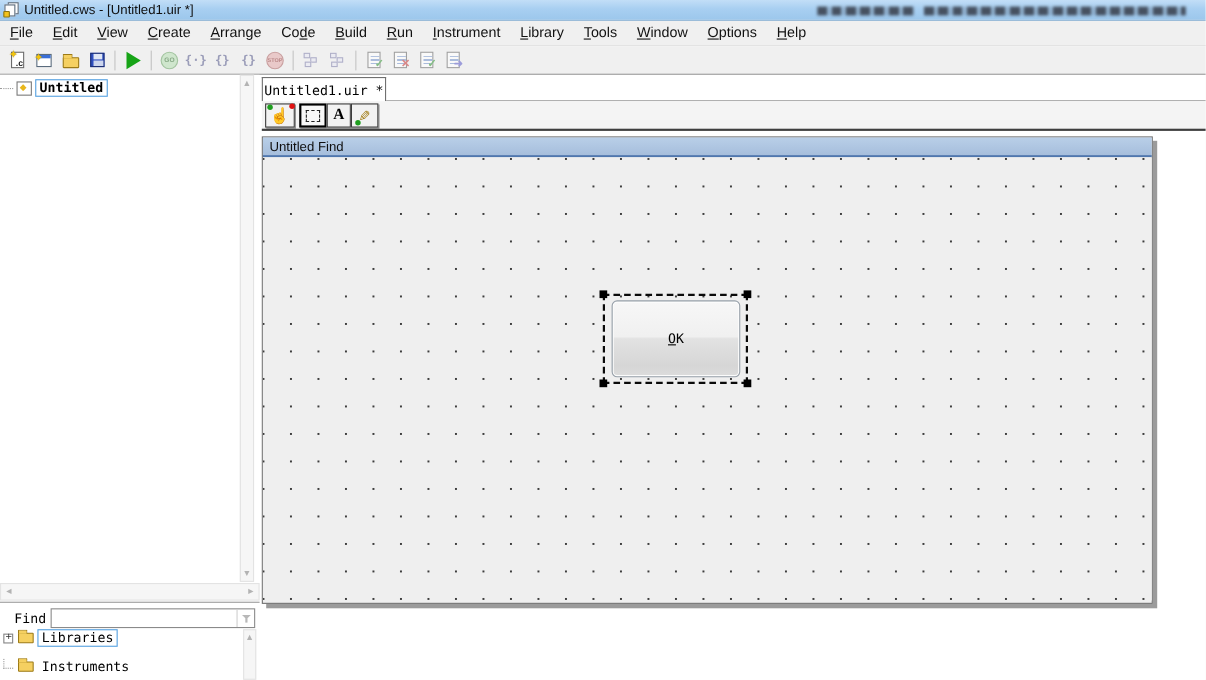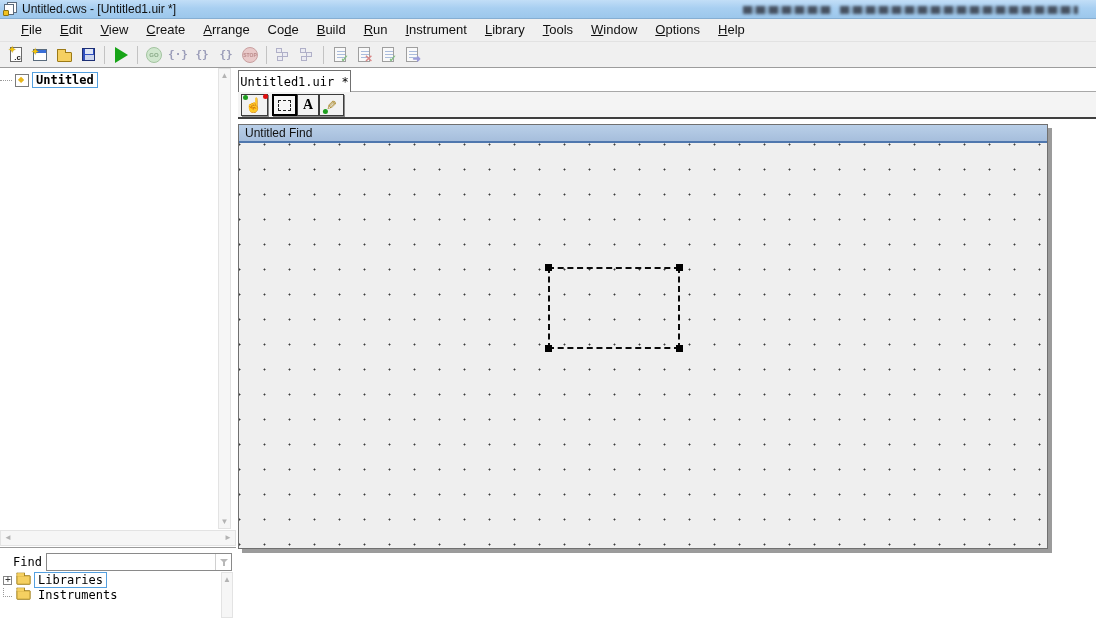--- a/index.html
+++ b/index.html
@@ -15,21 +15,21 @@
   #win-icon .pg1 { left:4px; top:0; width:10px; height:11px; }
   #win-icon .pg2 { left:1px; top:2px; width:10px; height:11px; }
   #win-icon .dot { position:absolute; left:0; bottom:0; width:6px; height:6px;
     background:#f2c21d; border:1px solid #8d7410; border-radius:1px; }
   #title-text { position:absolute; left:22px; top:2px; font-size:12px; color:#101010; }
   .blurblob { position:absolute; top:6px; height:8px; filter:blur(1.4px);
     background:repeating-linear-gradient(90deg, rgba(52,58,70,.85) 0 9px, rgba(52,58,70,.18) 9px 13px); }
 
   
   #menubar { position:absolute; left:0; top:19px; width:1096px; height:23px;
-    background:#f0f0f0; border-bottom:1px solid #e2e2e2; padding-left:12px; }
+    background:#f0f0f0; border-bottom:1px solid #e2e2e2; padding-left:0; }
   .menu-item { display:inline-block; padding:0 9px; font-size:13px; color:#111;
     line-height:22px; }
   .menu-item u { text-decoration:underline; }
 
   
   #toolbar { position:absolute; left:0; top:42px; width:1096px; height:26px;
     background:#f0f0f0; border-bottom:1px solid #9c9c9c; display:flex;
     align-items:center; padding-left:4px; }
   .tb { width:22px; height:22px; display:flex; align-items:center; justify-content:center;
     position:relative; margin:0 1px; }
@@ -85,21 +85,21 @@
   #find-label { font-family:"DejaVu Sans Mono", monospace; font-size:12px; margin-right:4px; }
   #find-input { position:relative; width:186px; height:18px; border:1px solid #8a8a8a; background:#fff; }
   #find-input input { position:absolute; left:1px; top:1px; width:166px; height:14px; border:none;
     outline:none; font-size:11px; font-family:"DejaVu Sans Mono", monospace; }
   #funnel { position:absolute; right:0; top:0; width:16px; height:16px; border-left:1px solid #d0d0d0; }
   #funnel::before { content:""; position:absolute; left:4px; top:5px; width:0; height:0;
     border-top:4px solid #b8b8b8; border-left:4px solid transparent; border-right:4px solid transparent; }
   #funnel::after { content:""; position:absolute; left:7px; top:8px; width:2px; height:4px; background:#b8b8b8; }
 
   #lib-tree { position:absolute; left:0; top:505px; }
-  .tree-row { display:flex; align-items:center; height:14px; margin-bottom:1px; }
+  .tree-row { display:flex; align-items:center; height:14px; margin-bottom:12px; }
   .expander { width:9px; height:9px; border:1px solid #848484; background:#fff; position:relative;
     margin-left:3px; }
   .expander::before { content:"+"; position:absolute; left:1px; top:-3px; font-size:10px; color:#333; }
   .elbow { width:9px; height:9px; margin-left:3px; border-left:1px dotted #9a9a9a;
     border-bottom:1px dotted #9a9a9a; margin-bottom:6px; }
   .tree-folder { margin:0 3px 0 4px; transform:scale(.95); }
 
   
   #tab { position:absolute; left:238px; top:70px; width:113px; height:22px; background:#fff;
     border:1px solid #707070; border-bottom:none; font-family:"DejaVu Sans Mono", monospace;
@@ -304,14 +304,17 @@
 
 <div id="panel">
   <div id="panel-title">Untitled Find</div>
   <div id="panel-canvas">
     <div id="selection">
       <span class="handle" style="left:-5px; top:-5px;"></span>
       <span class="handle" style="right:-5px; top:-5px;"></span>
       <span class="handle" style="left:-5px; bottom:-5px;"></span>
       <span class="handle" style="right:-5px; bottom:-5px;"></span>
     </div>
+    <div id="ok-btn">
+      <span id="ok-label">OK</span>
+    </div>
   </div>
 </div>
 
 </body></html>

